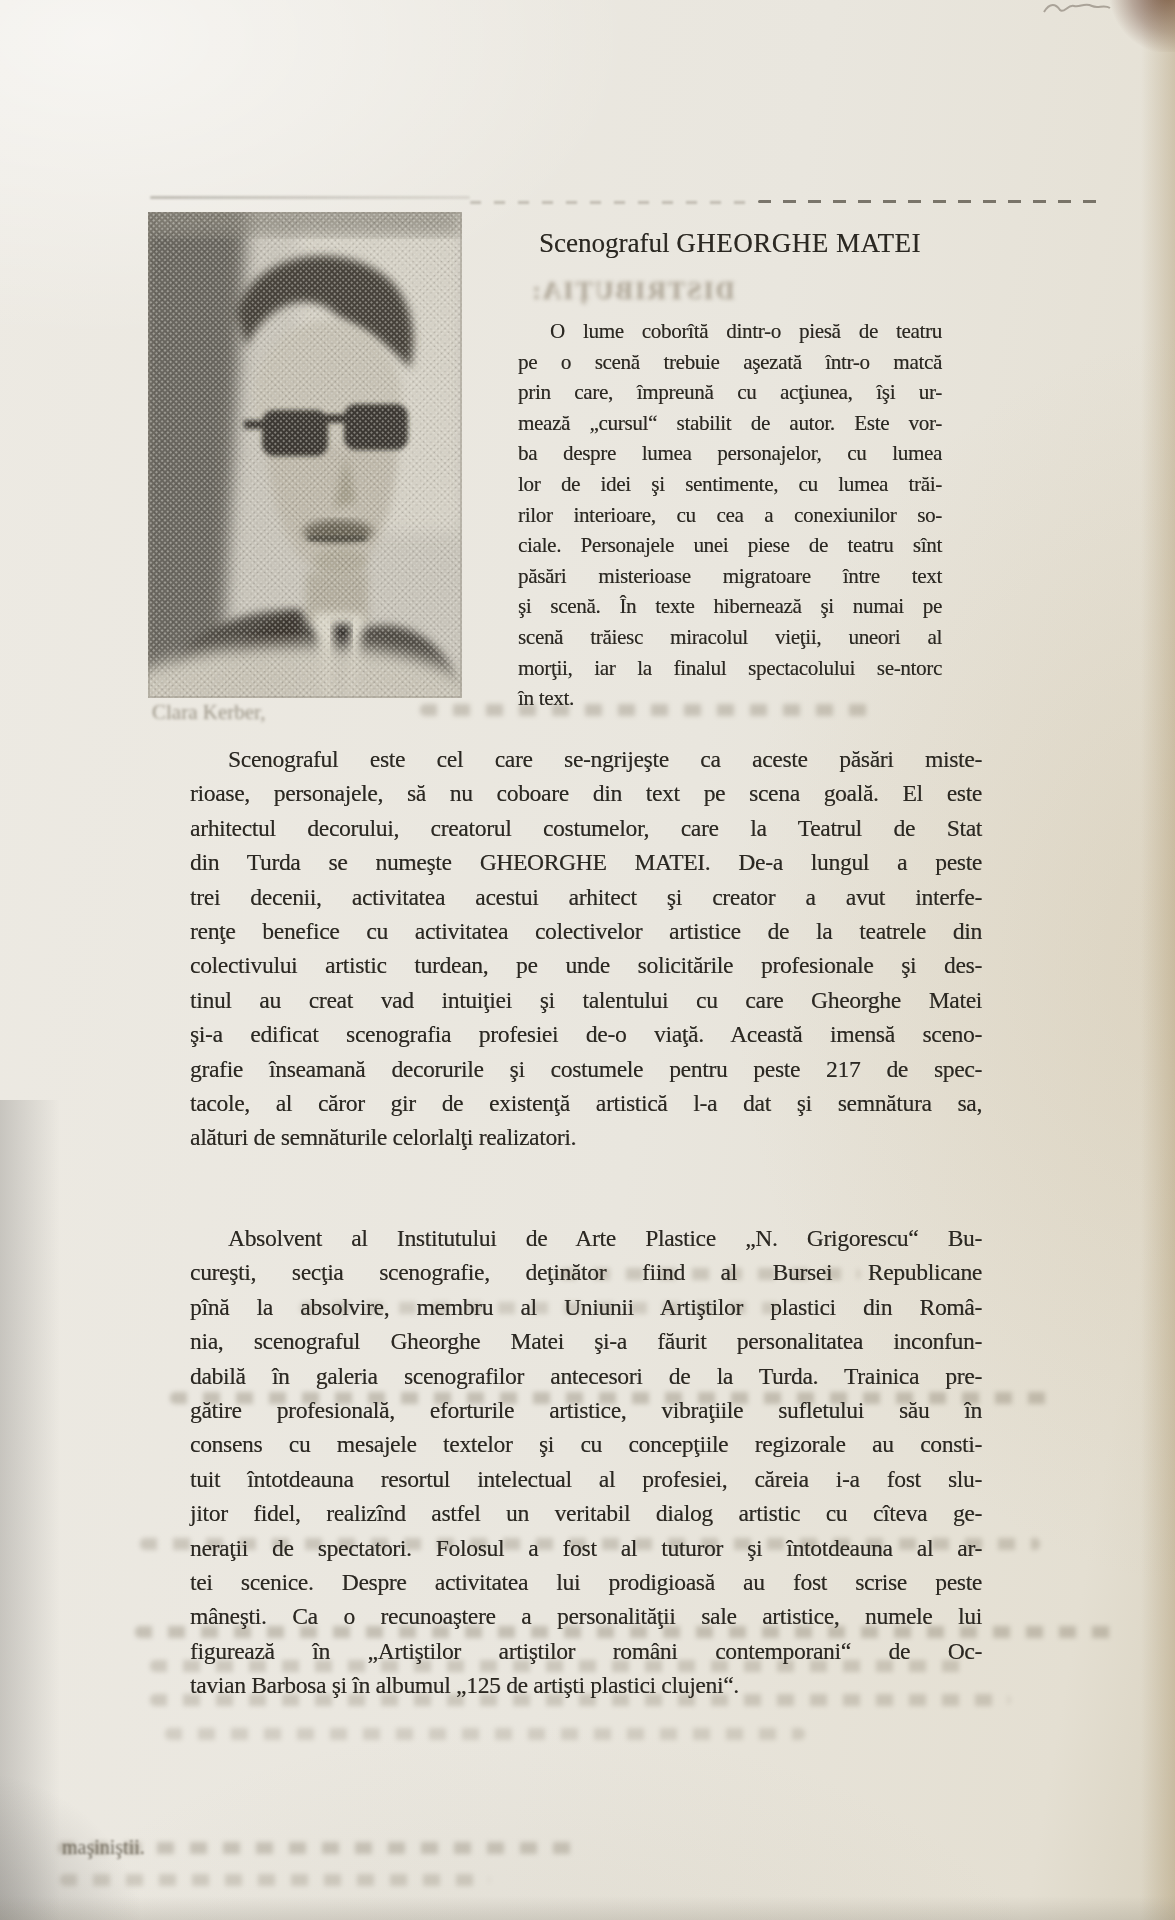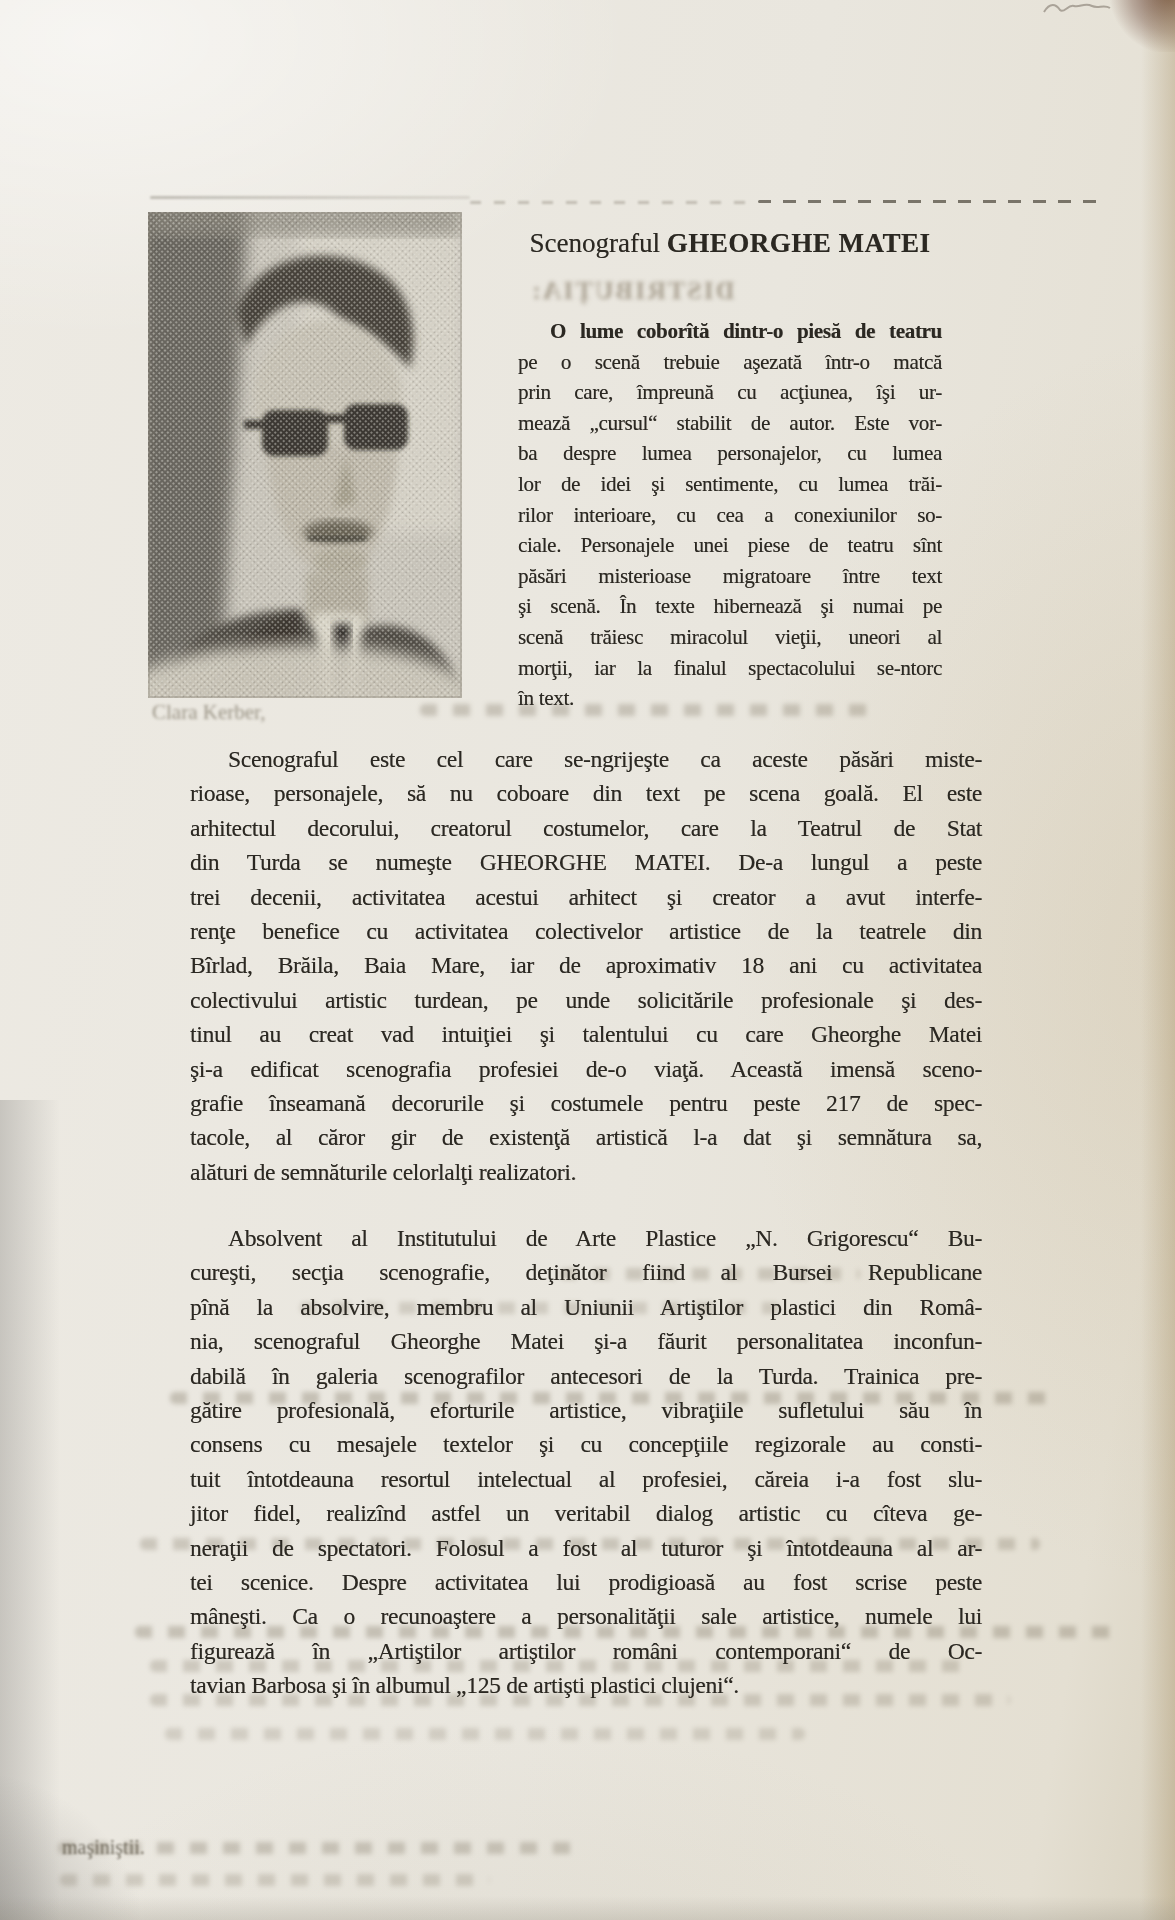--- a/index.html
+++ b/index.html
@@ -10,32 +10,32 @@
       radial-gradient(700px 900px at 104% 50%, rgba(196,178,142,0.28), transparent 70%),
       radial-gradient(800px 500px at 45% 108%, rgba(188,180,158,0.20), transparent 70%),
       linear-gradient(100deg,#edeae3 0%,#e9e6de 55%,#e4dfd2 90%,#d9d2c0 100%);
     font-family:"Liberation Serif","DejaVu Serif",serif;
     color:#2b2822;
   }
   .abs{position:absolute;}
   .txt{text-shadow:0.3px 0.3px 0.6px rgba(43,40,34,0.5);}
   
   .heading{left:518px;top:228px;width:424px;text-align:center;font-size:27px;white-space:nowrap;}
-  .heading .bold{font-weight:bold;letter-spacing:0.5px;}
+  .heading .bold{font-weight:normal;letter-spacing:0.5px;}
   
   .intro{left:518px;top:316px;width:424px;}
   .col-line{height:30.6px;line-height:30.6px;font-size:21px;letter-spacing:-0.3px;}
   
   .para{left:150px;width:792px;margin-left:40px;}
   .p2{top:742px;}
   .p3{top:1221px;}
   .body-line{height:34.4px;line-height:34.4px;font-size:23.5px;letter-spacing:-0.3px;}
   .j{text-align:justify;text-align-last:justify;text-justify:inter-word;}
   .jl{text-align-last:left;}
-  .ind32{text-indent:32px;font-weight:bold;}
+  .ind32{text-indent:32px;}
   .ind38{text-indent:38px;}
   
   .photo{left:148px;top:212px;width:314px;height:486px;}
   
   .scanline{height:3px;border-radius:2px;}
   .dashes{background:repeating-linear-gradient(90deg,rgba(62,56,44,0.65) 0 13px,transparent 13px 25px);filter:blur(0.6px);}
   .dashes-faint{background:repeating-linear-gradient(90deg,rgba(90,82,66,0.28) 0 11px,transparent 11px 24px);filter:blur(1px);}
   .streak{background:linear-gradient(90deg,rgba(80,74,60,0.30),rgba(80,74,60,0.12));filter:blur(1.2px);}
   .ghost{color:rgba(118,106,84,0.55);filter:blur(2.2px);transform:scaleX(-1);font-weight:bold;white-space:nowrap;}
   .ghost-fwd{color:rgba(100,92,74,0.6);filter:blur(1.4px);white-space:nowrap;}
@@ -151,21 +151,20 @@
     <div class="col-line j jl">în text.</div>
   </div>
 
   <div class="abs para p2 txt">
     <div class="body-line j ind38">Scenograful este cel care se-ngrijeşte ca aceste păsări miste-</div>
     <div class="body-line j">rioase, personajele, să nu coboare din text pe scena goală. El este</div>
     <div class="body-line j">arhitectul decorului, creatorul costumelor, care la Teatrul de Stat</div>
     <div class="body-line j">din Turda se numeşte GHEORGHE MATEI. De-a lungul a peste</div>
     <div class="body-line j">trei decenii, activitatea acestui arhitect şi creator a avut interfe-</div>
     <div class="body-line j">renţe benefice cu activitatea colectivelor artistice de la teatrele din</div>
-    <div class="body-line j">Bîrlad, Brăila, Baia Mare, iar de aproximativ 18 ani cu activitatea</div>
     <div class="body-line j">colectivului artistic turdean, pe unde solicitările profesionale şi des-</div>
     <div class="body-line j">tinul au creat vad intuiţiei şi talentului cu care Gheorghe Matei</div>
     <div class="body-line j">şi-a edificat scenografia profesiei de-o viaţă. Această imensă sceno-</div>
     <div class="body-line j">grafie înseamană decorurile şi costumele pentru peste 217 de spec-</div>
     <div class="body-line j">tacole, al căror gir de existenţă artistică l-a dat şi semnătura sa,</div>
     <div class="body-line j jl">alături de semnăturile celorlalţi realizatori.</div>
   </div>
 
   <div class="abs para p3 txt">
     <div class="body-line j ind38">Absolvent al Institutului de Arte Plastice „N. Grigorescu“ Bu-</div>

